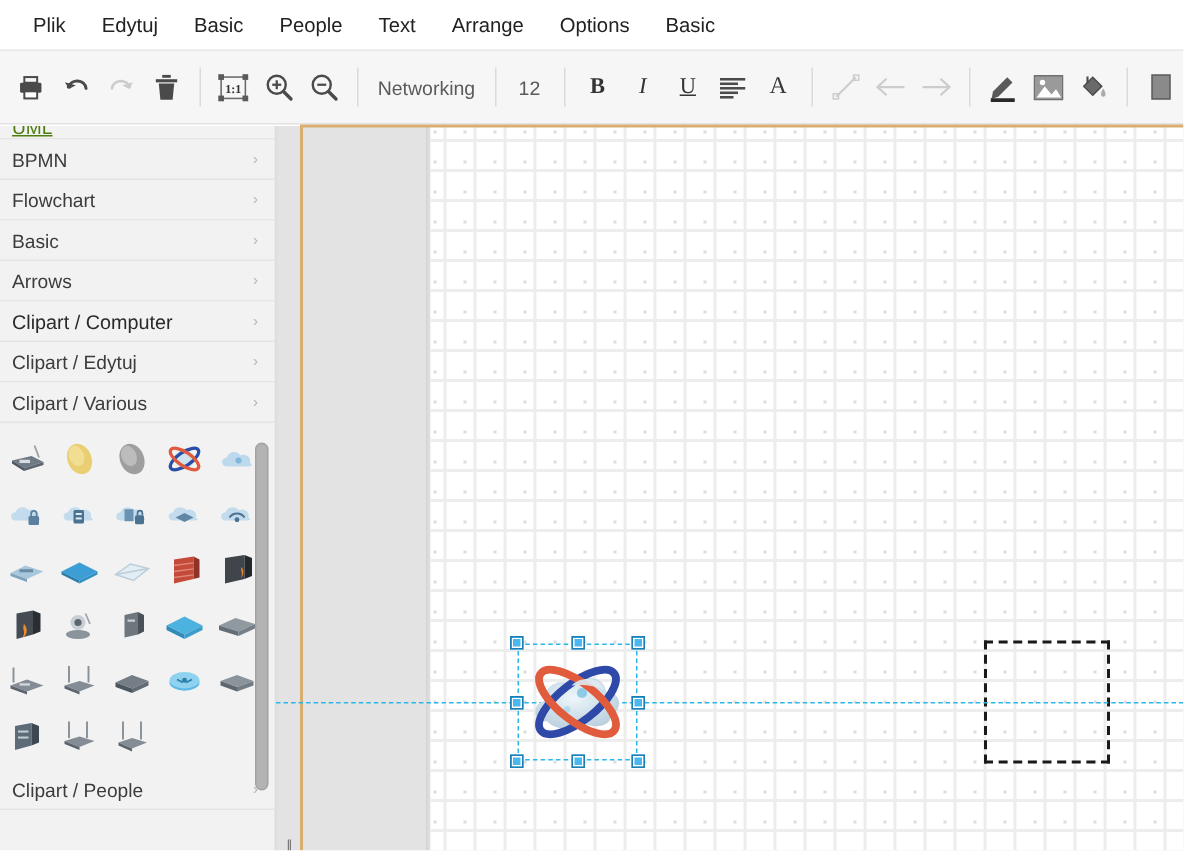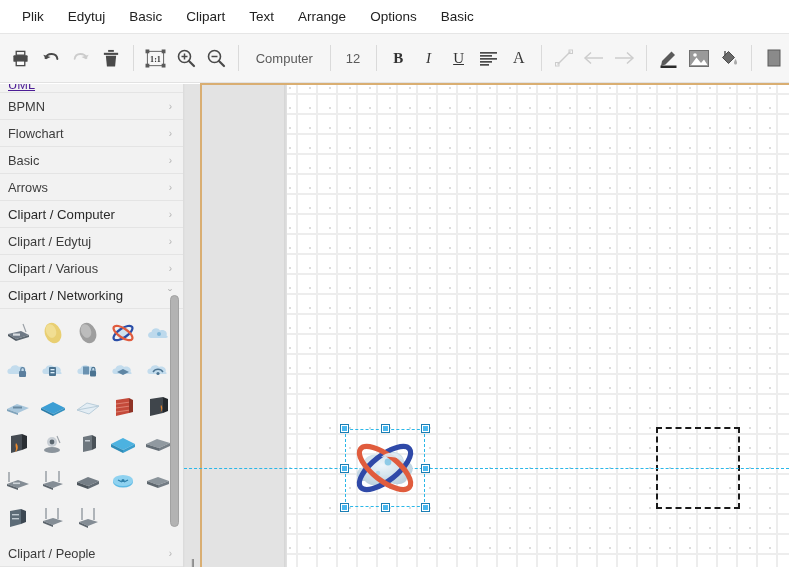--- a/index.html
+++ b/index.html
@@ -63,21 +63,21 @@
     position: relative;
     height: 27px; line-height: 27px;
     padding-left: 8px;
     font-size: 12.8px; color: #3c3c3c;
     border-bottom: 1px solid #e4e4e4;
     background: #f2f2f2;
     cursor: default;
     white-space: nowrap;
     overflow: hidden;
   }
-  .cat-row.partial { color: #4c1d95; text-decoration: underline; }
+  .cat-row.partial { color: #4d7c0f; text-decoration: underline; }
   .cat-row .chev {
     position: absolute; right: 12px; top: 0; height: 27px;
     display: flex; align-items: center; color: #b4b4b4; font-size: 10px;
   }
   .cat-row.expanded { font-size: 13.2px; color: #2a2a2a; }
 
   .shape-grid {
     background: #f2f2f2;
     padding: 5px 0 4px 0;
     display: flex; flex-wrap: wrap;
@@ -165,21 +165,21 @@
 </style>
 </head>
 <body>
 
 <div id="app">
 
   <div class="menubar">
     <div class="menu-item">Plik</div>
     <div class="menu-item">Edytuj</div>
     <div class="menu-item">Basic</div>
-    <div class="menu-item">Clipart</div>
+    <div class="menu-item">People</div>
     <div class="menu-item">Text</div>
     <div class="menu-item">Arrange</div>
     <div class="menu-item">Options</div>
     <div class="menu-item">Basic</div>
   </div>
 
   <div class="toolbar">
     <div style="width:8px"></div>
 
     <div class="tb-btn">
@@ -237,21 +237,21 @@
     <div class="tb-btn">
       <svg width="20" height="20" viewBox="0 0 20 20" aria-hidden="true">
         <circle cx="8.5" cy="8.5" r="6" fill="none" stroke="#4a4a4a" stroke-width="1.6"></circle>
         <line x1="13" y1="13" x2="18" y2="18" stroke="#4a4a4a" stroke-width="2.2" stroke-linecap="round"></line>
         <line x1="5.5" y1="8.5" x2="11.5" y2="8.5" stroke="#4a4a4a" stroke-width="1.5"></line>
       </svg>
     </div>
 
     <div class="tb-sep"></div>
 
-    <div class="tb-field tb-font">Computer</div>
+    <div class="tb-field tb-font">Networking</div>
 
     <div class="tb-sep"></div>
 
     <div class="tb-field tb-size">12</div>
 
     <div class="tb-sep"></div>
 
     <div class="tb-btn">
       <span style="font-family:'Liberation Serif',serif;font-weight:bold;font-size:15px;color:#333">B</span>
     </div>
@@ -357,24 +357,20 @@
         <span>Clipart / Computer</span>
         <span class="chev">›</span>
       </div>
       <div class="cat-row">
         <span>Clipart / Edytuj</span>
         <span class="chev">›</span>
       </div>
       <div class="cat-row">
         <span>Clipart / Various</span>
         <span class="chev">›</span>
-      </div>
-      <div class="cat-row expanded">
-        <span>Clipart / Networking</span>
-        <span class="chev" style="font-size:12px">ˇ</span>
       </div>
 
       <div class="shape-grid">
 
         <div class="shape-cell">
           <svg width="28" height="24" viewBox="0 0 28 24">
             <line x1="19" y1="3" x2="22" y2="11" stroke="#9aa0a6" stroke-width="1.2"></line>
             <path d="M4 13 L17 10 L25 14 L12 18 Z" fill="#6f7a86"></path>
             <path d="M4 13 L12 18 L12 20 L4 15 Z" fill="#4d565f"></path>
             <path d="M12 18 L25 14 L25 16 L12 20 Z" fill="#5c6770"></path>

